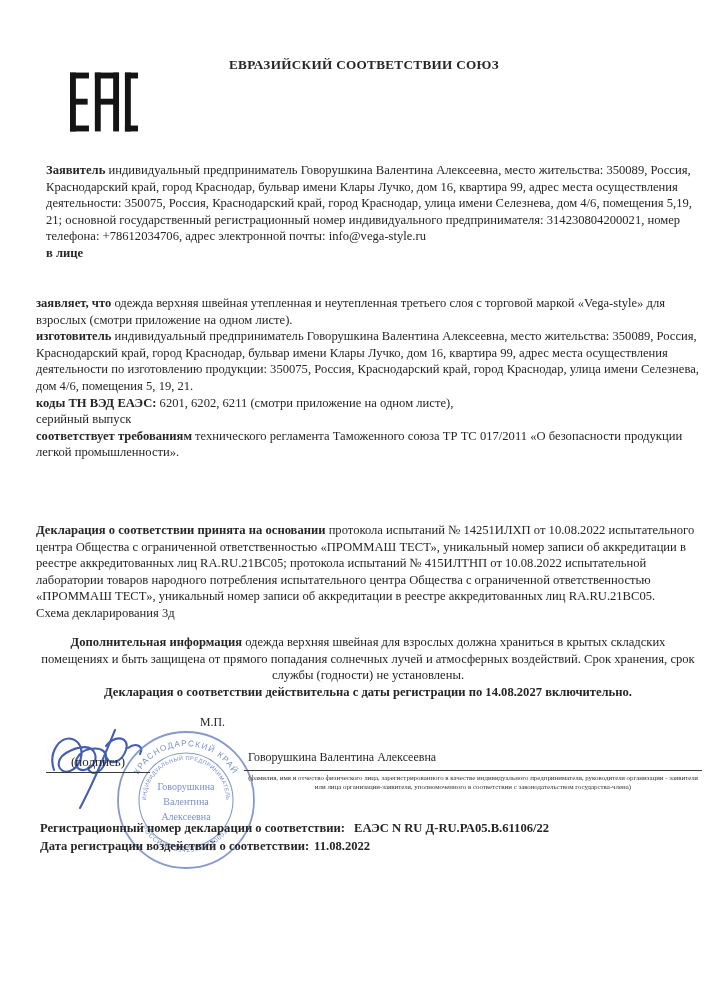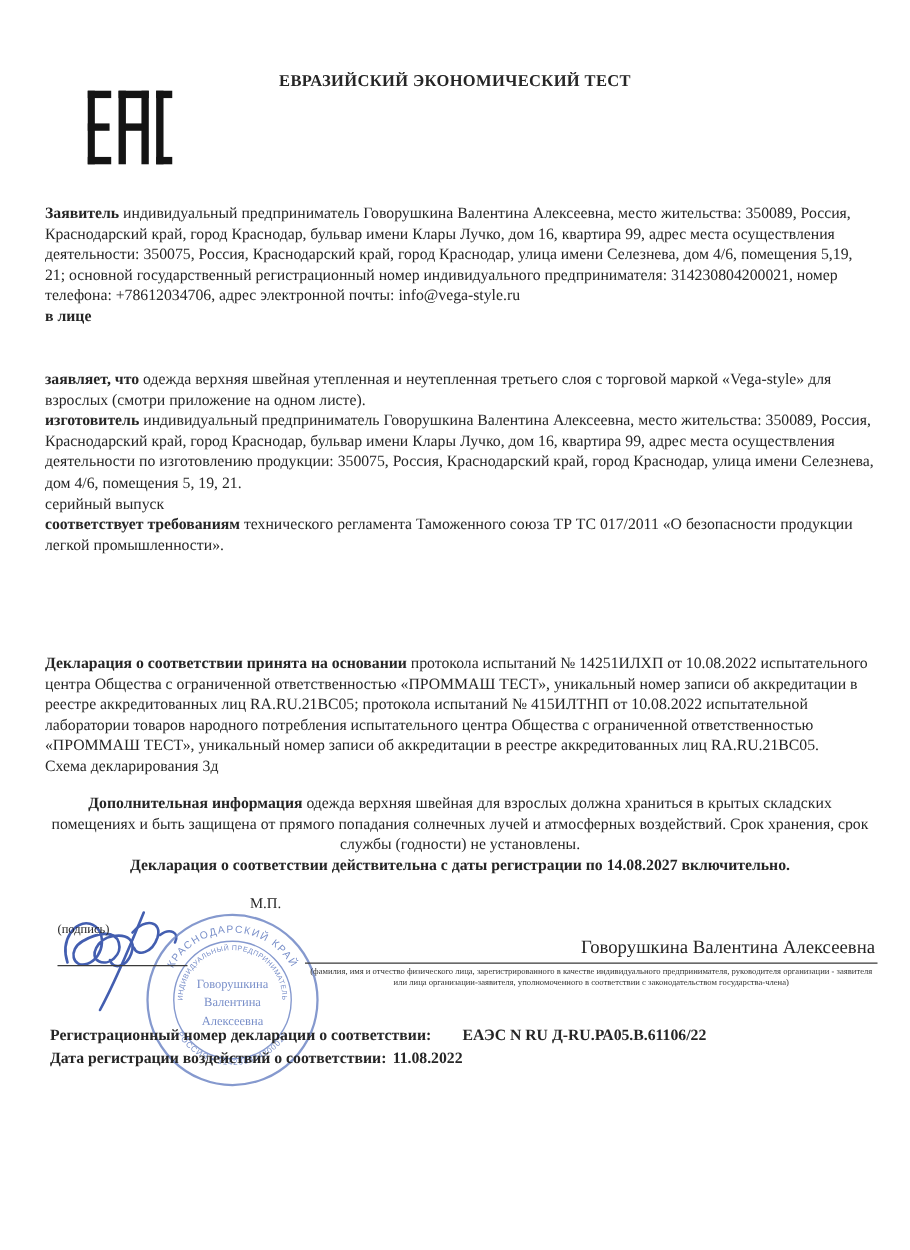--- a/index.html
+++ b/index.html
@@ -10,37 +10,37 @@
   }
   .abs{position:absolute;}
   
   .header{top:56px;left:0;width:728px;text-align:center;
     font-weight:bold;font-size:13.2px;line-height:17px;letter-spacing:.3px;}
   .eac-logo{left:70px;top:72px;width:68px;height:60px;}
   
   .tblock{left:36px;width:664px;font-size:12.6px;line-height:16.6px;text-align:left;}
   .tblock p{margin:0;padding:0;}
   b,.lead{font-weight:bold;}
-  .blockA{top:162px;}
+  .blockA{top:162px;margin-left:10px;}
   .blockB{top:295px;}
   .blockC{top:522px;font-family:Liberation Serif, serif;}
   .blockD{top:634px;text-align:center;}
   
   .sig-svg{left:40px;top:724px;pointer-events:none;}
   .sig-line{left:46px;top:772px;width:104px;border-top:1.2px solid #3a3a3a;height:0;}
-  .sig-caption{left:46px;top:738px;width:104px;text-align:left;font-size:10px;}
+  .sig-caption{left:46px;top:754px;width:104px;text-align:center;font-size:13px;}
   .mp-label{left:200px;top:715px;font-size:11.8px;}
   .stamp-svg{left:102px;top:716px;opacity:.82;pointer-events:none;}
-  .signee-name{left:248px;top:750px;width:452px;text-align:right;font-size:15px;}
+  .signee-name{left:248px;top:750px;width:452px;text-align:left;font-size:12px;}
   .signee-rule{left:244px;top:770px;width:458px;border-top:1.2px solid #3a3a3a;height:0;}
   .signee-caption{left:244px;top:774px;width:458px;text-align:center;
     font-size:6.9px;line-height:8.6px;color:#333;}
   
   .footer{top:820px;left:40px;width:680px;font-size:12.6px;line-height:17.5px;font-weight:bold;}
-  .footer .val{margin-left:25px;}
+  .footer .val{margin-left:9px;}
   .footer .val2{margin-left:5px;}
 </style>
 </head>
 <body>
 
 <svg class="abs eac-logo" viewBox="0 0 104 90" xmlns="http://www.w3.org/2000/svg" aria-hidden="true">
   <g fill="#141414">
 
     <rect x="0" y="0" width="9" height="90"></rect>
     <rect x="0" y="0" width="29" height="9"></rect>
@@ -52,31 +52,32 @@
     <rect x="38" y="0" width="37" height="9"></rect>
     <rect x="45" y="40" width="23" height="9"></rect>
 
     <rect x="84" y="0" width="9" height="90"></rect>
     <rect x="84" y="0" width="20" height="9"></rect>
     <rect x="84" y="81" width="20" height="9"></rect>
   </g>
 </svg>
 
 <div class="abs header">
-  <div>ЕВРАЗИЙСКИЙ ЭКОНОМИЧЕСКИЙ ТЕСТ</div>
+  <div>ЕВРАЗИЙСКИЙ СООТВЕТСТВИИ СОЮЗ</div>
 </div>
 
 <div class="abs tblock blockA">
   <p><b class="lead">Заявитель</b><span> индивидуальный предприниматель Говорушкина Валентина Алексеевна, место жительства: 350089, Россия, Краснодарский край, город Краснодар, бульвар имени Клары Лучко, дом 16, квартира 99, адрес места осуществления деятельности: 350075, Россия, Краснодарский край, город Краснодар, улица имени Селезнева, дом 4/6, помещения 5,19, 21; основной государственный регистрационный номер индивидуального предпринимателя: 314230804200021,  номер телефона: +78612034706, адрес электронной почты: info@vega-style.ru</span></p>
   <p><b>в лице</b></p>
 </div>
 
 <div class="abs tblock blockB">
   <p><b class="lead">заявляет, что</b><span> одежда верхняя швейная утепленная и неутепленная третьего слоя с торговой маркой «Vega-style» для взрослых (смотри приложение на одном листе).</span></p>
   <p><b class="lead">изготовитель</b><span> индивидуальный предприниматель Говорушкина Валентина Алексеевна, место жительства: 350089, Россия, Краснодарский край, город Краснодар, бульвар имени Клары Лучко, дом 16, квартира 99, адрес места осуществления деятельности по изготовлению продукции: 350075, Россия, Краснодарский край, город Краснодар, улица имени Селезнева, дом 4/6, помещения 5, 19, 21.</span></p>
+  <p><b class="lead">коды ТН ВЭД ЕАЭС:</b><span> 6201, 6202, 6211 (смотри приложение на одном листе),</span></p>
   <p><span>серийный выпуск</span></p>
   <p><b class="lead">соответствует требованиям</b><span> технического регламента Таможенного союза ТР ТС 017/2011 «О безопасности продукции легкой промышленности».</span></p>
 </div>
 
 <div class="abs tblock blockC">
   <p><b class="lead">Декларация о соответствии принята на основании</b><span>  протокола испытаний № 14251ИЛХП от 10.08.2022 испытательного центра Общества с ограниченной ответственностью «ПРОММАШ ТЕСТ», уникальный номер записи об аккредитации в реестре аккредитованных лиц RA.RU.21ВС05; протокола испытаний № 415ИЛТНП от 10.08.2022 испытательной лаборатории товаров народного потребления испытательного центра Общества с ограниченной ответственностью «ПРОММАШ ТЕСТ», уникальный номер записи об аккредитации в реестре аккредитованных лиц RA.RU.21ВС05.</span></p>
   <p><span>Схема декларирования 3д</span></p>
 </div>
 
 <div class="abs tblock blockD">

